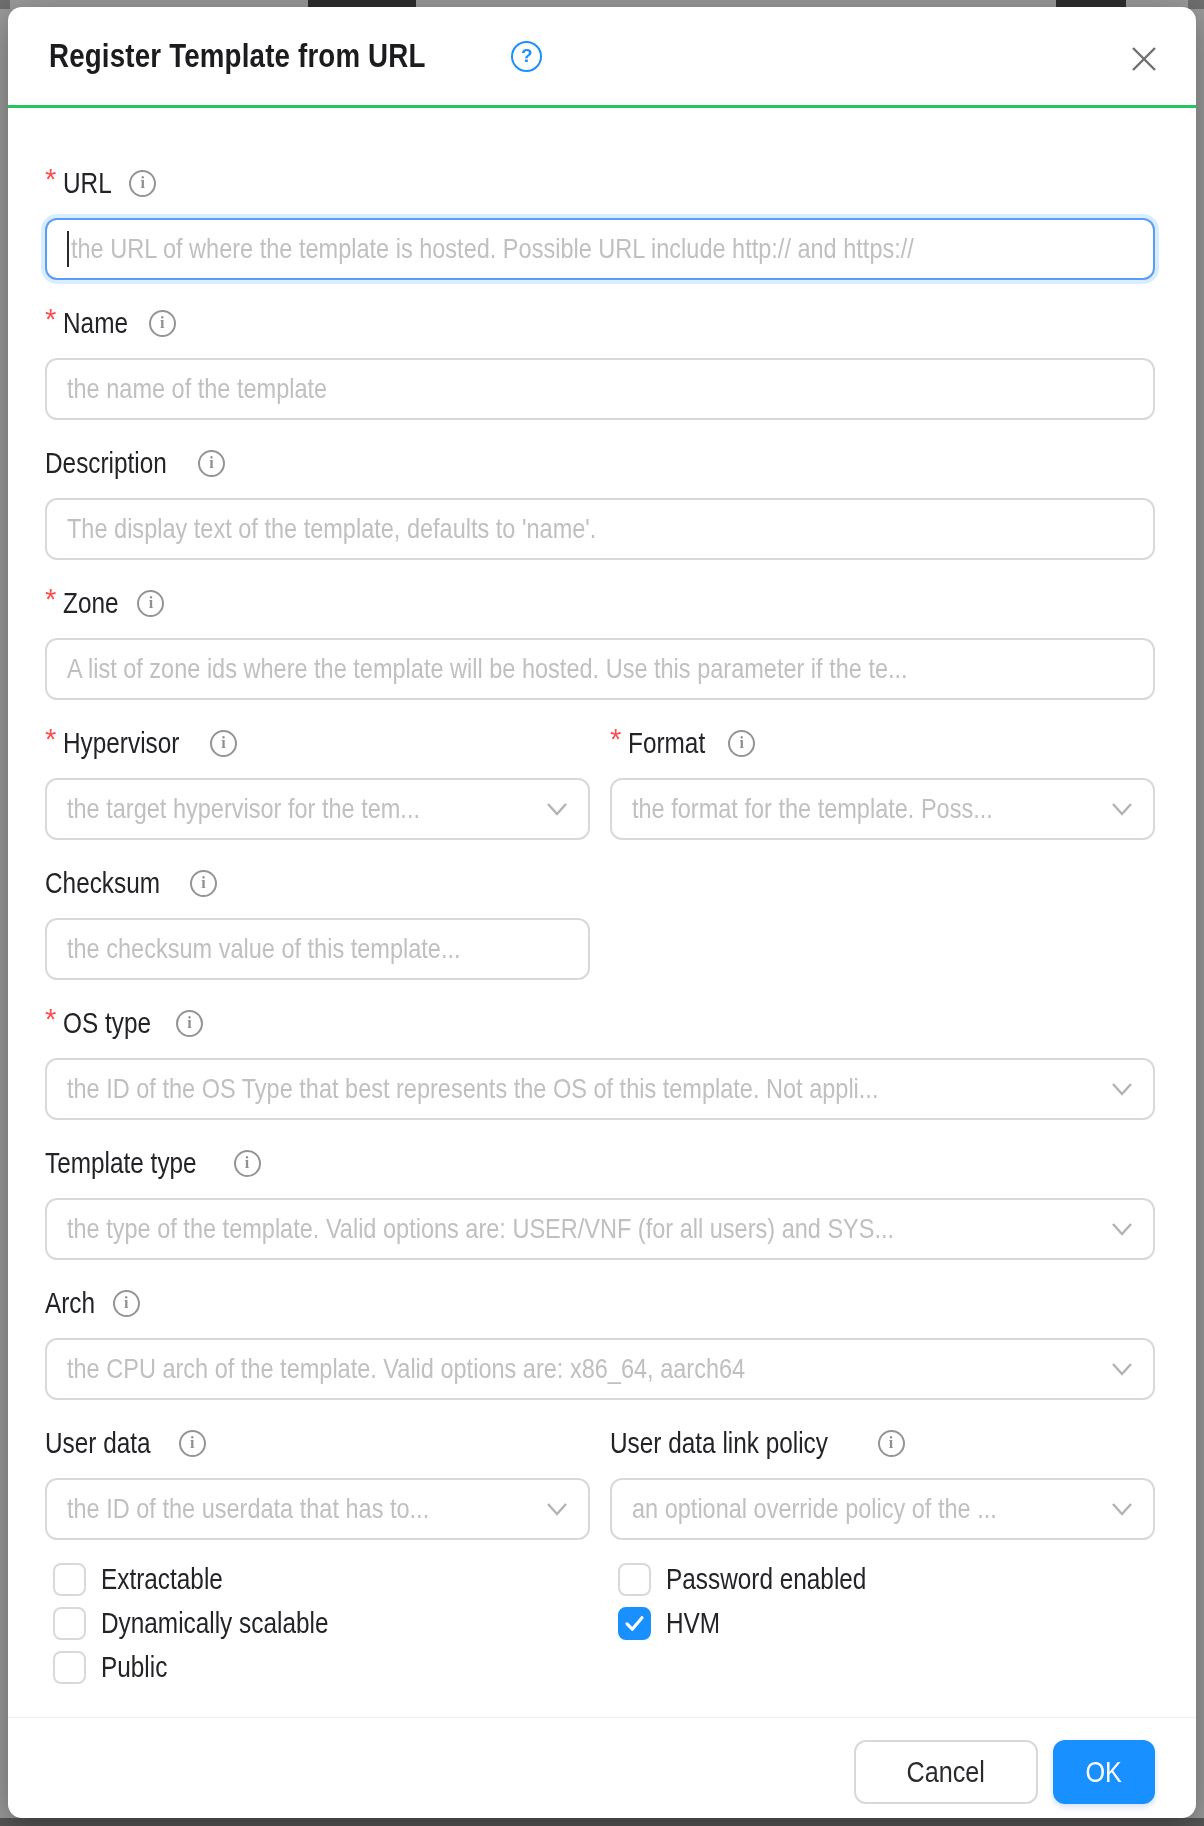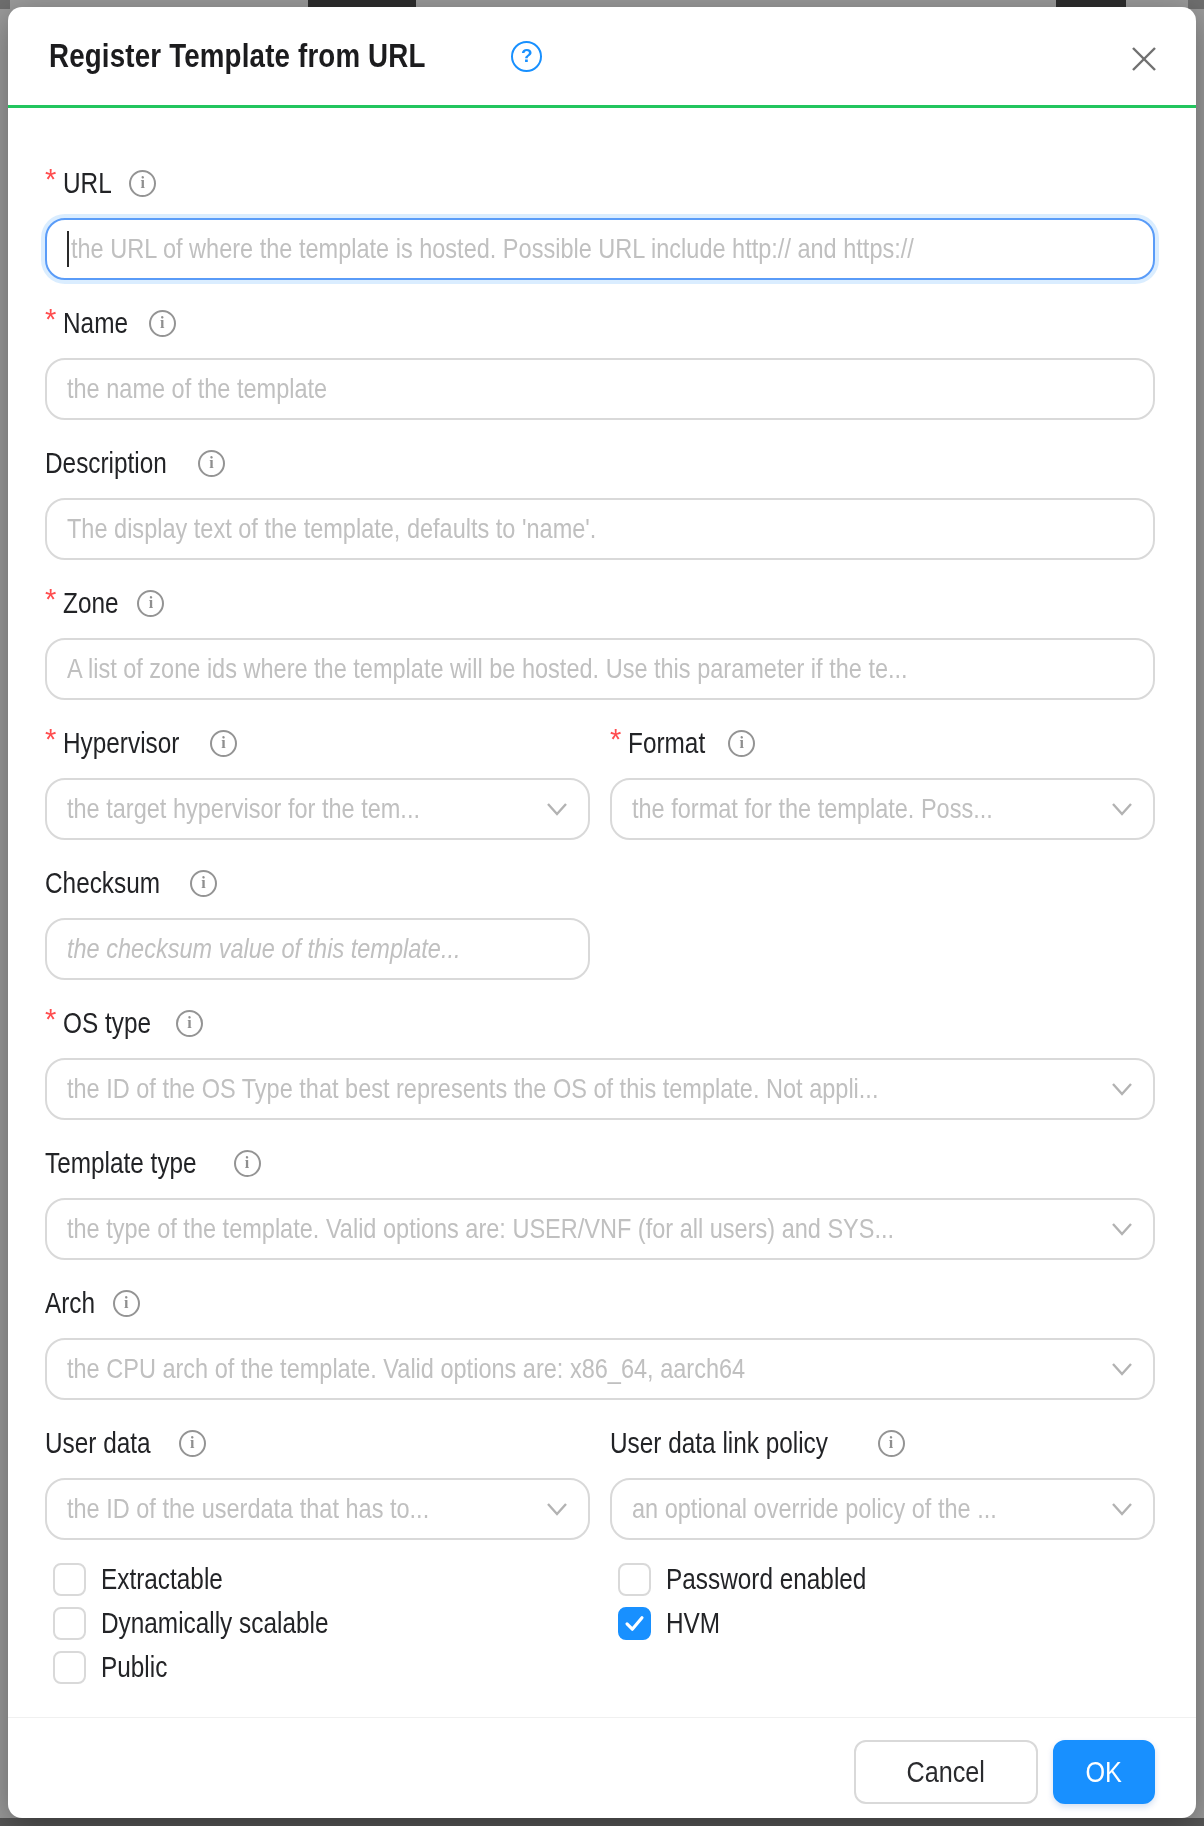--- a/index.html
+++ b/index.html
@@ -46,21 +46,21 @@
     display:flex; align-items:center; }
   .req { color:#ff4d4f; font-size:29px; margin-right:7px; position:relative; top:-4px; }
   .info-icon {
     display:inline-flex; align-items:center; justify-content:center;
     width:27px; height:27px; border:2px solid #949494; border-radius:50%;
     color:#8f8f8f; font-size:16px; font-style:normal; margin-left:8px; flex:0 0 auto;
     font-family:"Liberation Serif","DejaVu Serif",serif; font-weight:700;
   }
 
   .inputbox {
-    height:62px; border:2px solid #d9d9d9; border-radius:20px; background:#fff;
+    height:62px; border:2px solid #d9d9d9; border-radius:12px; background:#fff;
     display:flex; align-items:center; padding:0 20px; position:relative;
     overflow:hidden; white-space:nowrap;
   }
   .inputbox.focused { border-color:#5a9cf8; box-shadow:0 0 0 4px rgba(24,144,255,0.16); }
   .ph { font-size:28px; color:#c0c0c0; }
   .selectbox { }
   .chevron { position:absolute; right:18px; top:50%; margin-top:-13px; width:26px; height:26px; }
   .caret { display:inline-block; width:2px; height:36px; background:#2a2a2a; margin-right:2px; flex:0 0 auto; }
 
   .check-section { display:flex; margin-top:23px; }
@@ -177,21 +177,21 @@
           </svg>
         </div>
       </div>
     </div>
 
     <div class="frow">
       <div class="flabel">
         <span class="t">Checksum</span>
         <span class="info-icon">i</span>
       </div>
-      <div class="inputbox col" style="width:545px;font-style:italic;">
+      <div class="inputbox col" style="width:545px;">
         <span class="ph t">the checksum value of this template...</span>
       </div>
     </div>
 
     <div class="frow">
       <div class="flabel">
         <span class="req">*</span>
         <span class="t">OS type</span>
         <span class="info-icon">i</span>
       </div>

